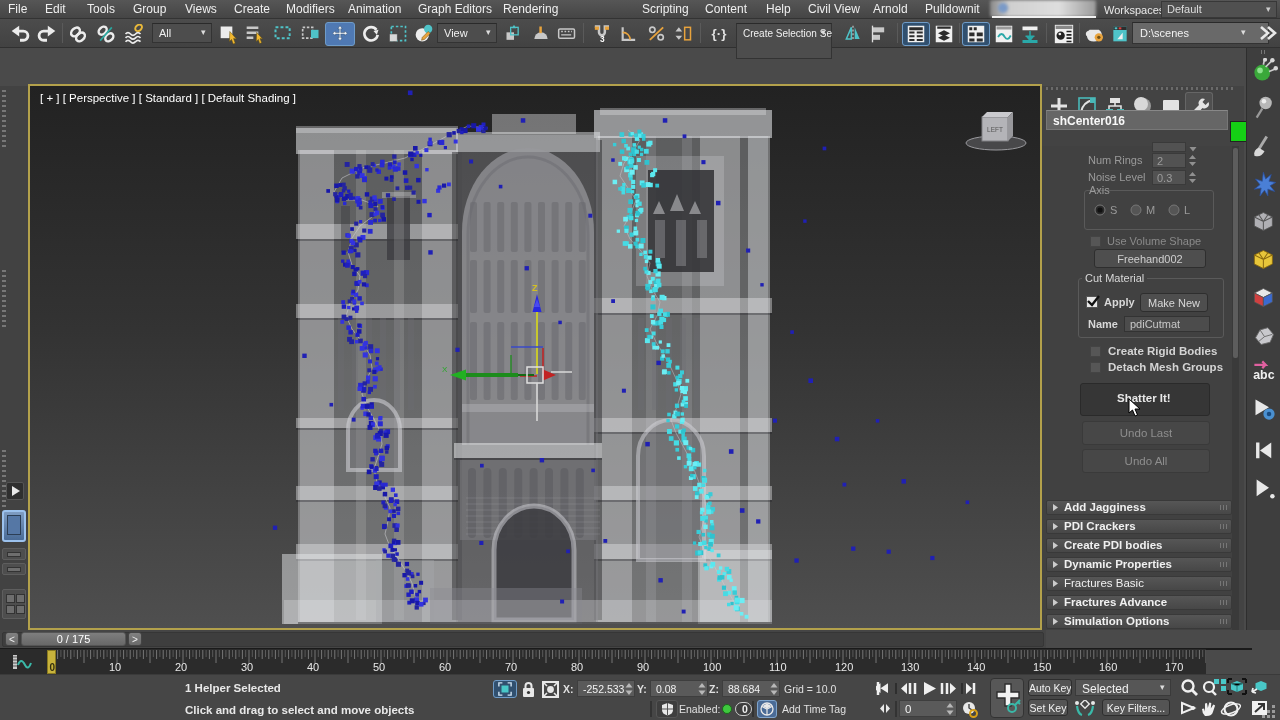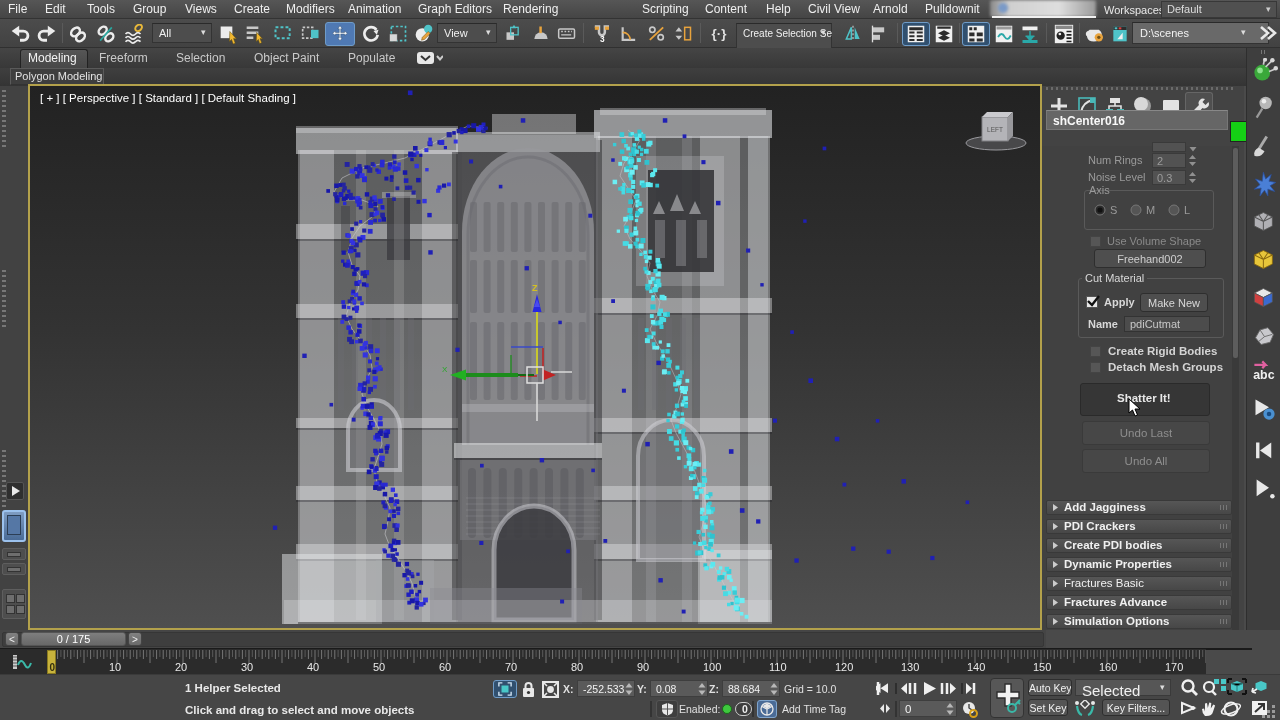--- a/index.html
+++ b/index.html
@@ -209,37 +209,20 @@
         <rect x="10" y="2" width="4" height="3" fill="#e04040"></rect>
         <path d="M8 20 L16 10 l0 10 z" fill="#f0f0f0"></path>
       </svg>
       <div class="sunken" style="left:1132px;top:3px;width:137px;height:22px;background:#696969;">
         <span class="txt" style="left:7px;top:4px;font-size:11px;color:#f2f2f2;">D:\scenes</span>
         <span class="txt" style="left:108px;top:4px;font-size:9px;color:#ddd;">▾</span>
       </div>
       <svg class="abs" style="left:1259px;top:7px" width="18" height="14" viewBox="0 0 18 14">
         <path d="M2 1 l7 6 -7 6 M9 1 l7 6 -7 6" stroke="#e8e8e8" stroke-width="2.6" fill="none"></path>
       </svg>
-    </div>
-    <div class="abs" style="left:0;top:48px;width:1280px;height:38px;background:#3a3a3a;">
-      <div class="abs" style="left:0;top:0;width:1280px;height:20px;background:linear-gradient(#454545,#383838);"></div>
-      <div class="abs" style="left:20px;top:1px;width:68px;height:19px;background:linear-gradient(#565656,#474747);border:1px solid #222;border-bottom:none;border-radius:3px 3px 0 0;"></div>
-      <span class="txt" style="left:28px;top:3px;font-size:12px;color:#f2f2f2;">Modeling</span>
-      <span class="txt" style="left:99px;top:3px;font-size:12px;color:#c9c9c9;">Freeform</span>
-      <span class="txt" style="left:176px;top:3px;font-size:12px;color:#c9c9c9;">Selection</span>
-      <span class="txt" style="left:254px;top:3px;font-size:12px;color:#c9c9c9;">Object Paint</span>
-      <span class="txt" style="left:348px;top:3px;font-size:12px;color:#c9c9c9;">Populate</span>
-      <svg class="abs" style="left:417px;top:4px" width="26" height="13" viewBox="0 0 26 13">
-        <rect x="0" y="0" width="17" height="12" rx="3" fill="#e8e8e8"></rect>
-        <path d="M4 4 l4.5 4 4.5 -4" fill="none" stroke="#333" stroke-width="2"></path>
-        <path d="M20 4 l3 3.5 3 -3.5" fill="none" stroke="#ccc" stroke-width="2"></path>
-      </svg>
-      <div class="abs" style="left:0;top:20px;width:1280px;height:18px;background:linear-gradient(#3f3f3f,#343434);"></div>
-      <div class="abs" style="left:10px;top:20px;width:94px;height:17px;background:#3e3e3e;border:1px solid #5a5a5a;border-bottom-color:#333;"></div>
-      <span class="txt" style="left:15px;top:22px;font-size:11px;color:#e2e2e2;">Polygon Modeling</span>
     </div>
     <div class="abs" style="left:0;top:86px;width:28px;height:544px;background:#424242;">
       <div class="abs" style="left:2px;top:4px;width:4px;height:60px;background:repeating-linear-gradient(#777 0 2px,transparent 2px 5px);"></div>
       <div class="abs" style="left:2px;top:184px;width:4px;height:60px;background:repeating-linear-gradient(#777 0 2px,transparent 2px 5px);"></div>
       <div class="abs" style="left:2px;top:364px;width:4px;height:60px;background:repeating-linear-gradient(#777 0 2px,transparent 2px 5px);"></div>
       <div class="abs" style="left:6px;top:396px;width:18px;height:18px;background:#2f2f2f;border:1px solid #555;border-radius:2px;"><svg width="16" height="16" viewBox="0 0 16 16" style="margin:0px">
           <path d="M5 3 l8 5 -8 5 z" fill="#e8e8e8"></path>
         </svg></div>
       <div class="abs" style="left:2px;top:424px;width:24px;height:32px;background:linear-gradient(#7e9cc2,#4a6b96);border:2px solid #9cc2ee;border-radius:3px;">
         <div class="abs" style="left:3px;top:3px;width:14px;height:20px;background:#5577a5;border:1px solid #2c3e55;"></div>
@@ -1783,21 +1766,21 @@
         <circle cx="17" cy="26" r="4" fill="none" stroke="#3ab8a8" stroke-width="2"></circle>
         <path d="M20 23 l5 -5 M23 20 l2 2" stroke="#3ab8a8" stroke-width="2"></path>
       </svg>
       <div class="btn" style="left:1028px;top:4px;width:44px;height:17px;background:#545454;">
         <span style="font-size:10.5px;color:#f0f0f0;line-height:16px;">Auto Key</span>
       </div>
       <div class="btn" style="left:1028px;top:24px;width:40px;height:17px;background:#545454;">
         <span style="font-size:10.5px;color:#f0f0f0;line-height:16px;border-radius:8px;">Set Key</span>
       </div>
       <div class="sunken" style="left:1075px;top:4px;width:96px;height:17px;background:#565656;border-color:#3a3a3a;">
-        <span class="txt" style="left:6px;top:2px;font-size:15px;color:#f0f0f0;">Selected</span>
+        <span class="txt" style="left:6px;top:2px;font-size:12px;color:#f0f0f0;">Selected</span>
         <span class="txt" style="left:84px;top:2px;font-size:9px;color:#ddd;">▾</span>
       </div>
       <svg class="abs" style="left:1074px;top:25px" width="22" height="17" viewBox="0 0 22 17">
         <circle cx="3" cy="3" r="2" fill="#e8e8e8"></circle>
         <rect x="8" y="1" width="6" height="6" fill="none" stroke="#e8e8e8" stroke-width="1.4" transform="rotate(45 11 4)"></rect>
         <circle cx="19" cy="3" r="2" fill="#e8e8e8"></circle>
         <path d="M3 6 q1 8 5 9 M19 6 q-1 8 -5 9" stroke="#3ab8a8" stroke-width="2.2" fill="none"></path>
       </svg>
       <div class="btn" style="left:1102px;top:24px;width:68px;height:17px;background:#545454;">
         <span style="font-size:10.5px;color:#f0f0f0;line-height:16px;">Key Filters...</span>

